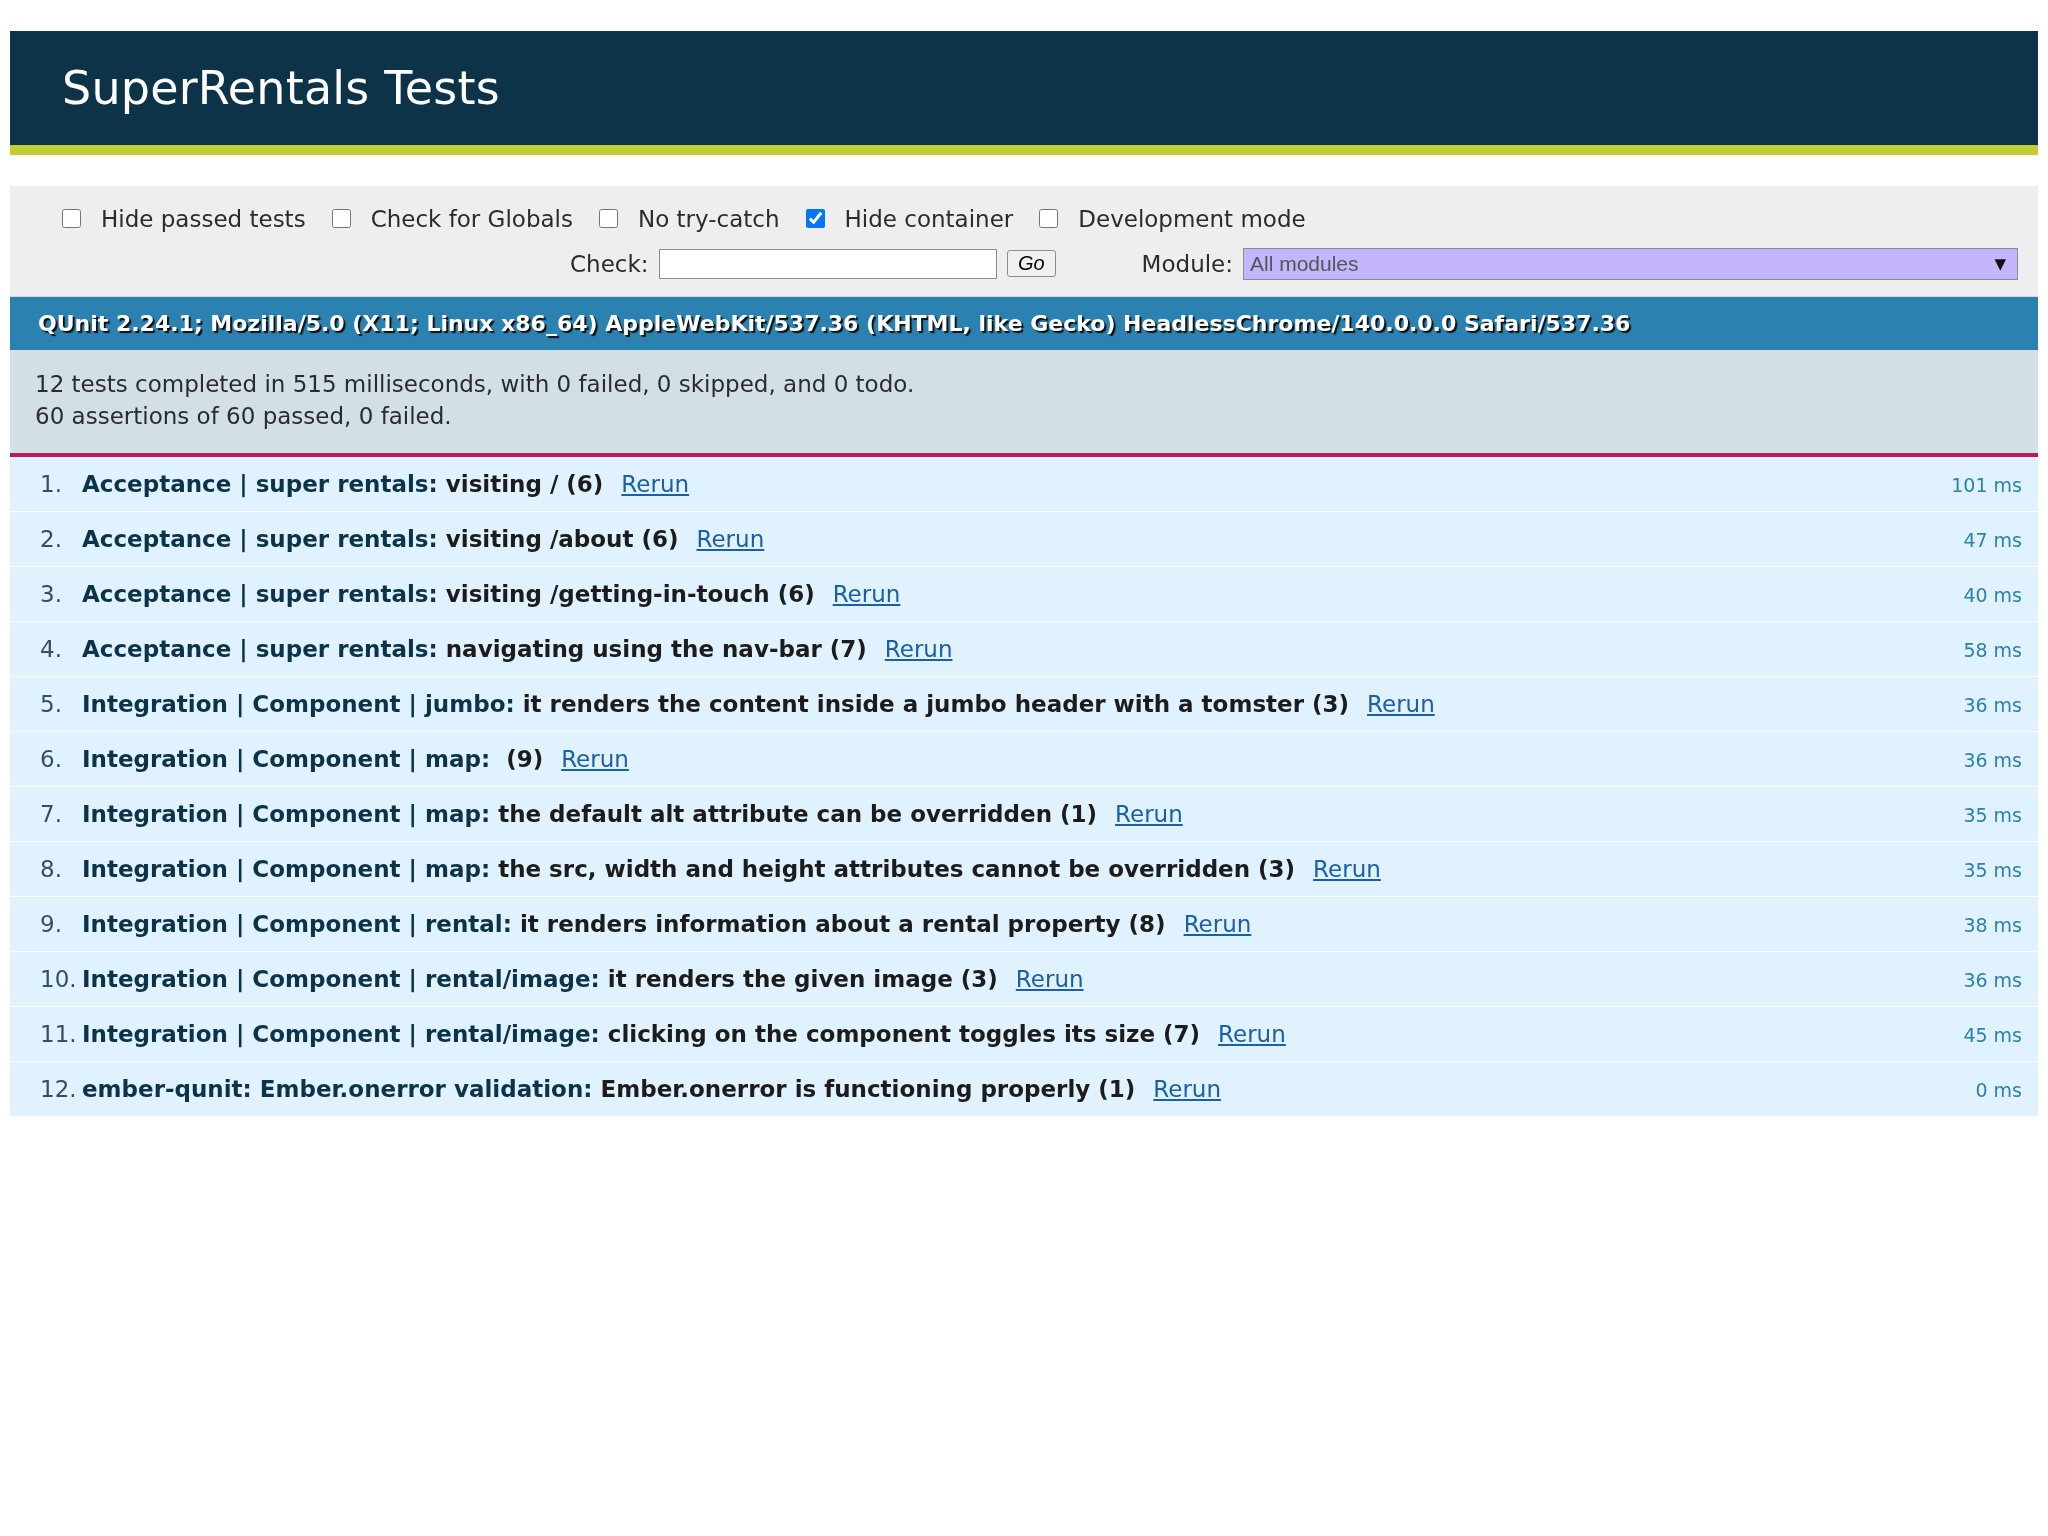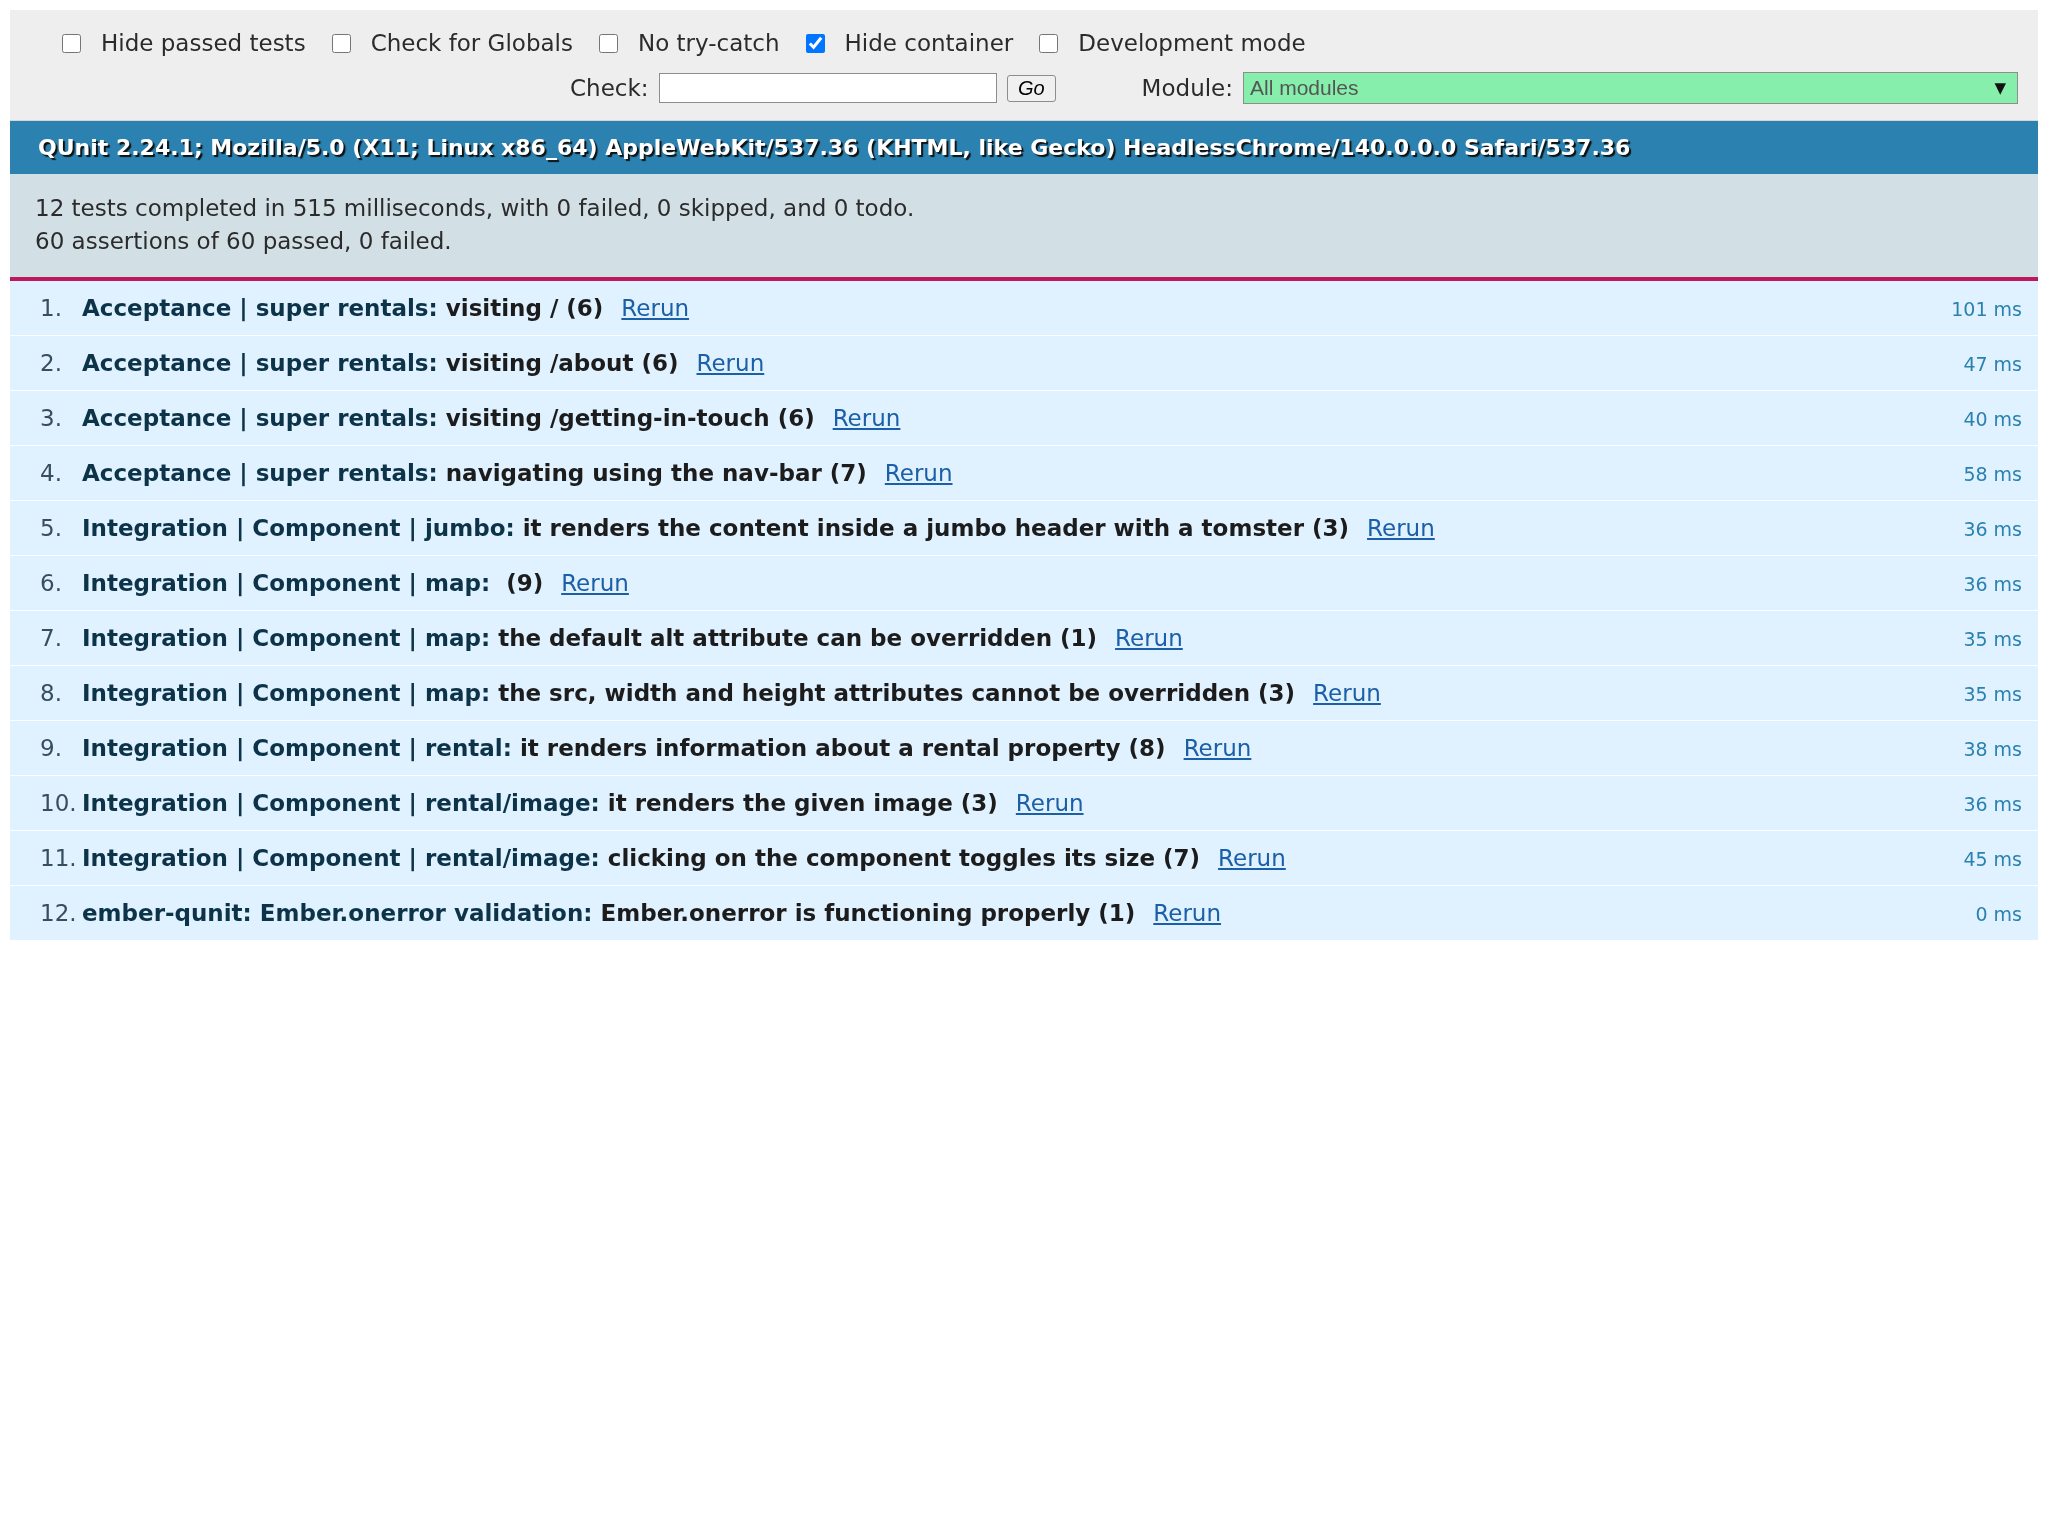--- a/index.html
+++ b/index.html
@@ -90,21 +90,21 @@
     cursor: pointer;
     font-style: italic;
   }
   .module-label { margin-left: 76px; }
   .module-select {
     width: 775px;
     height: 32px;
     font-size: 21px;
     padding: 2px 6px;
     border: 1px solid #8d8d8d;
-    background: #86efac;
+    background: #c4b5fd;
     box-sizing: border-box;
     color: #555;
     appearance: none;
     -webkit-appearance: none;
     position: relative;
   }
   .select-wrap {
     position: relative;
     display: inline-block;
   }
@@ -191,20 +191,21 @@
     display: flex;
     align-items: baseline;
     flex-wrap: nowrap;
   }
 </style>
 </head>
 <body>
 
 <div id="qunit">
 
+  <h1 class="qunit-header">SuperRentals Tests</h1>
 
   <div class="qunit-toolbar">
 
     <div class="toolbar-row-checks">
       <span class="check">
         <input type="checkbox" style="">
         <label>Hide passed tests</label>
       </span>
       <span class="check">
         <input type="checkbox" style="">

